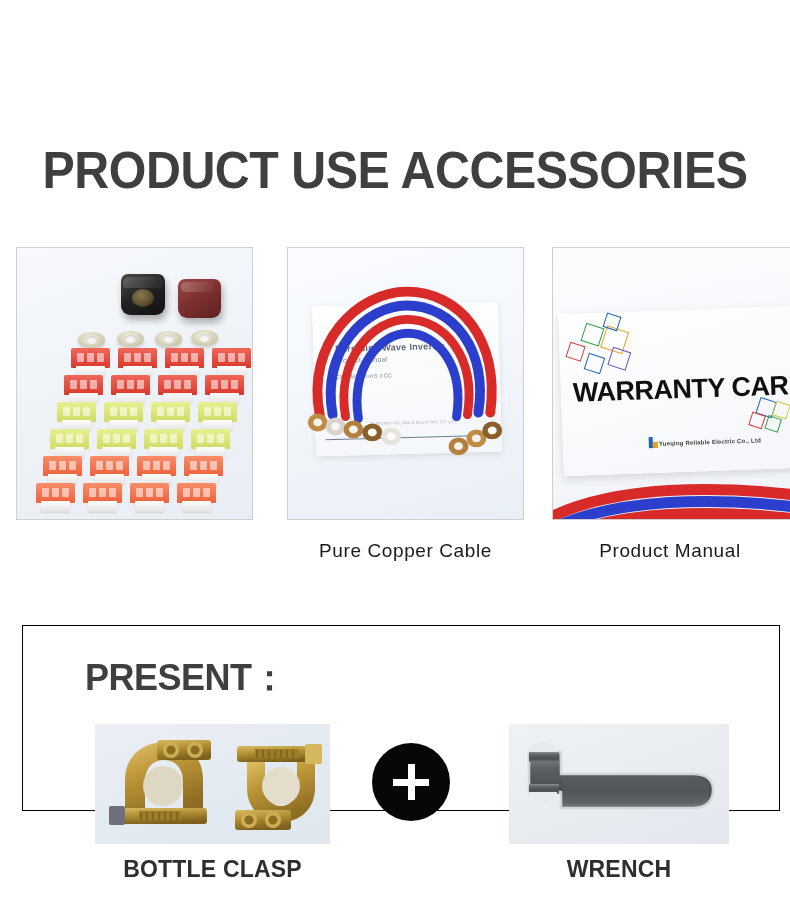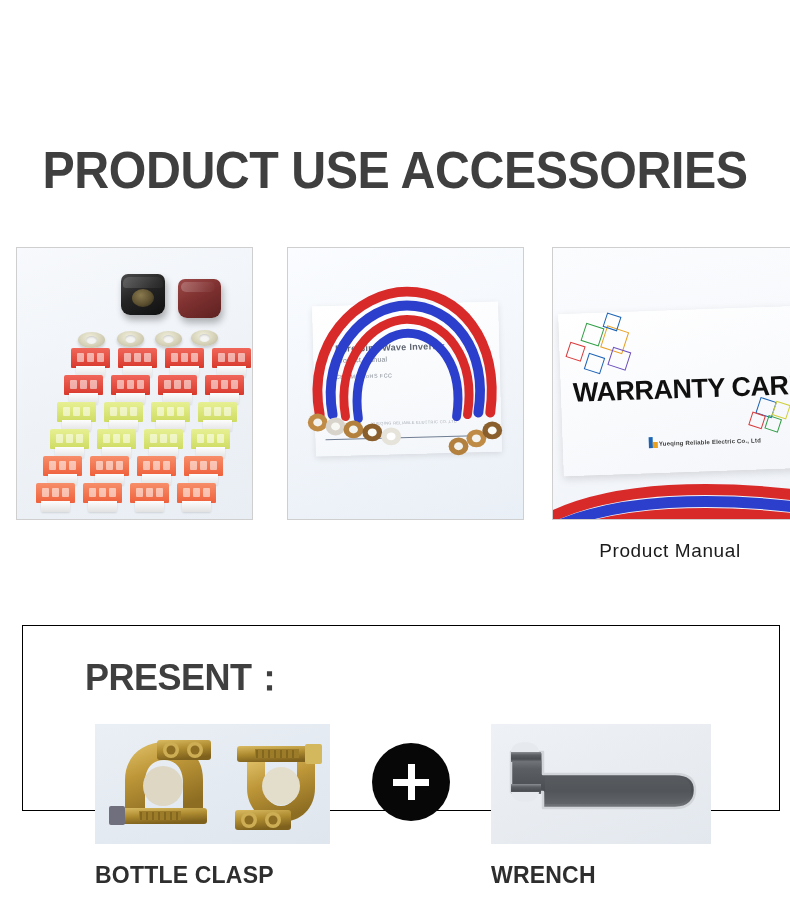--- a/index.html
+++ b/index.html
@@ -264,29 +264,30 @@
   }
   .present-title {
     position: absolute;
     left: 62px; top: 28px;
     font-size: 36px; font-weight: bold;
     color: #3f3f3f; letter-spacing: -0.5px;
   }
 
   .present-item { position: absolute; }
   .item-clasp  { left: 72px;  top: 98px;  width: 235px; }
-  .item-wrench { left: 468px; top: 98px;  width: 220px; }
+  .item-wrench { left: 486px; top: 98px;  width: 220px; }
 
   .item-photo {
     position: relative;
     height: 120px;
     overflow: hidden;
   }
   .item-label {
-    margin-top: 18px;
+    margin-top: 12px;
+    text-align: center;
     font-size: 23px;
     font-weight: bold;
     color: #2e2e2e;
     letter-spacing: 0.2px;
     white-space: nowrap;
   }
 
   .clasp-bg  { position: absolute; inset: 0; background: linear-gradient(160deg, #eaeff5 0%, #dfe6ee 100%); }
   .wrench-bg { position: absolute; inset: 0; background: linear-gradient(160deg, #eef1f5 0%, #e3e8ee 100%); }
 
@@ -483,20 +484,21 @@
           <ellipse cx="104" cy="190" rx="4.5" ry="4" fill="#ffffff"></ellipse>
           <ellipse cx="172" cy="200" rx="10" ry="9" fill="#b3803d"></ellipse>
           <ellipse cx="172" cy="200" rx="4.5" ry="4" fill="#f2f2ee"></ellipse>
           <ellipse cx="190" cy="192" rx="10" ry="9" fill="#c08b45"></ellipse>
           <ellipse cx="190" cy="192" rx="4.5" ry="4" fill="#f4f4f0"></ellipse>
           <ellipse cx="206" cy="184" rx="10" ry="9" fill="#8a5f2c"></ellipse>
           <ellipse cx="206" cy="184" rx="4.5" ry="4" fill="#fafaf6"></ellipse>
         </g>
       </svg>
     </div>
+    <div class="caption wide-space">Pure  Copper  Cable</div>
   </div>
 
   <div class="product-cell cell-3">
     <div class="photo-frame">
       <div class="ph3-bg"></div>
 
       <div class="warranty-card">
         <div class="sq" style="left:24px;  top:12px; width:17px; height:17px; border-color:#2f9e44;"></div>
         <div class="sq" style="left:44px;  top:16px; width:21px; height:21px; border-color:#e8a020;"></div>
         <div class="sq" style="left:26px;  top:42px; width:15px; height:15px; border-color:#1b63b5;"></div>

